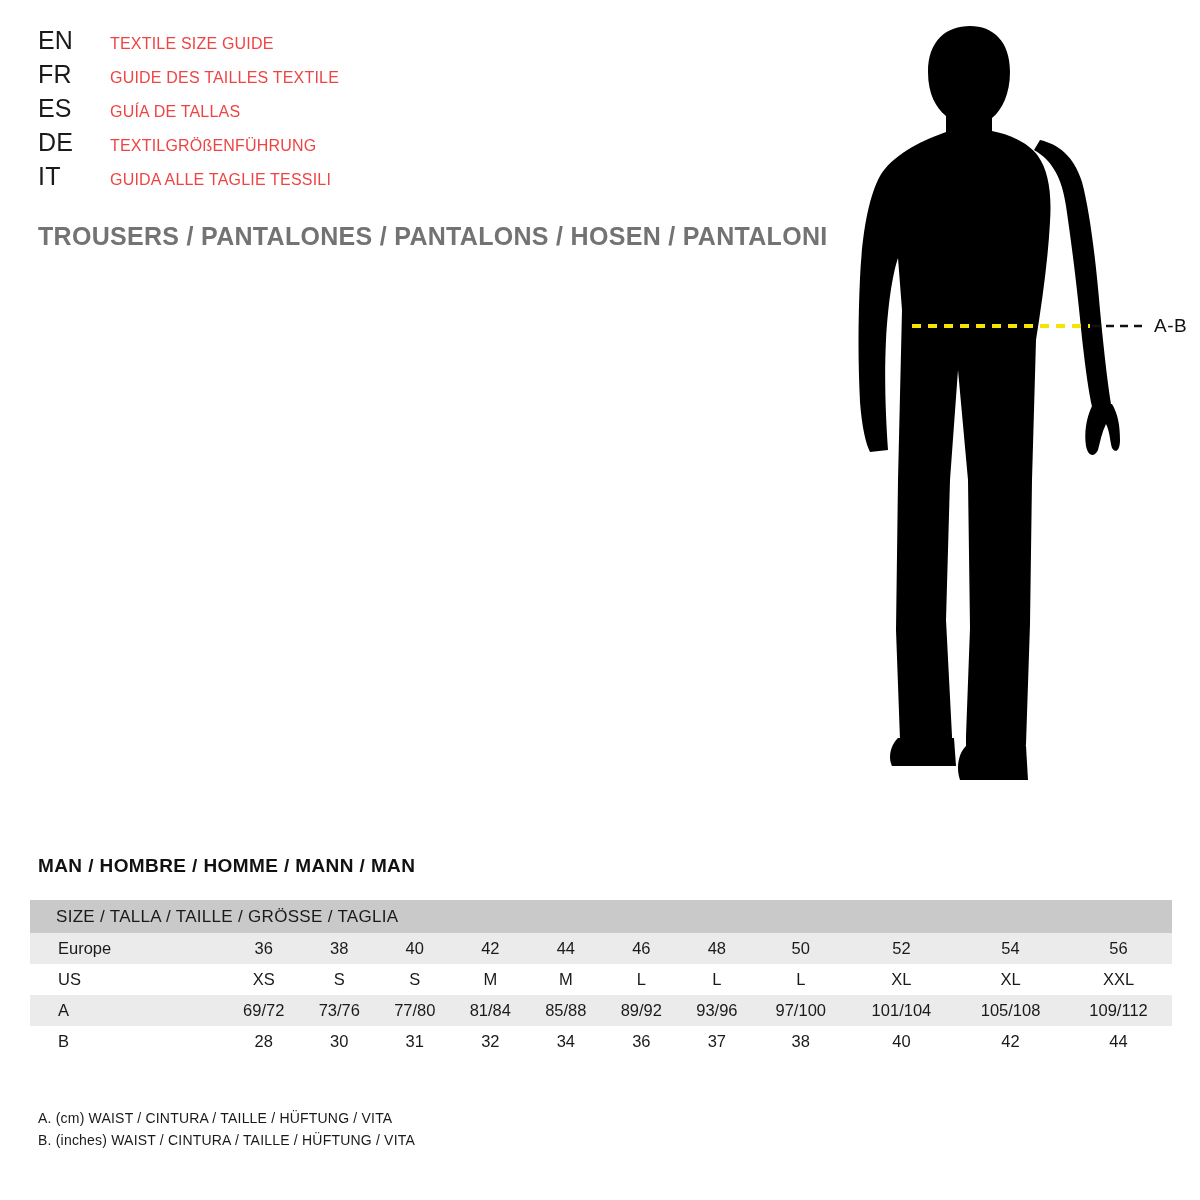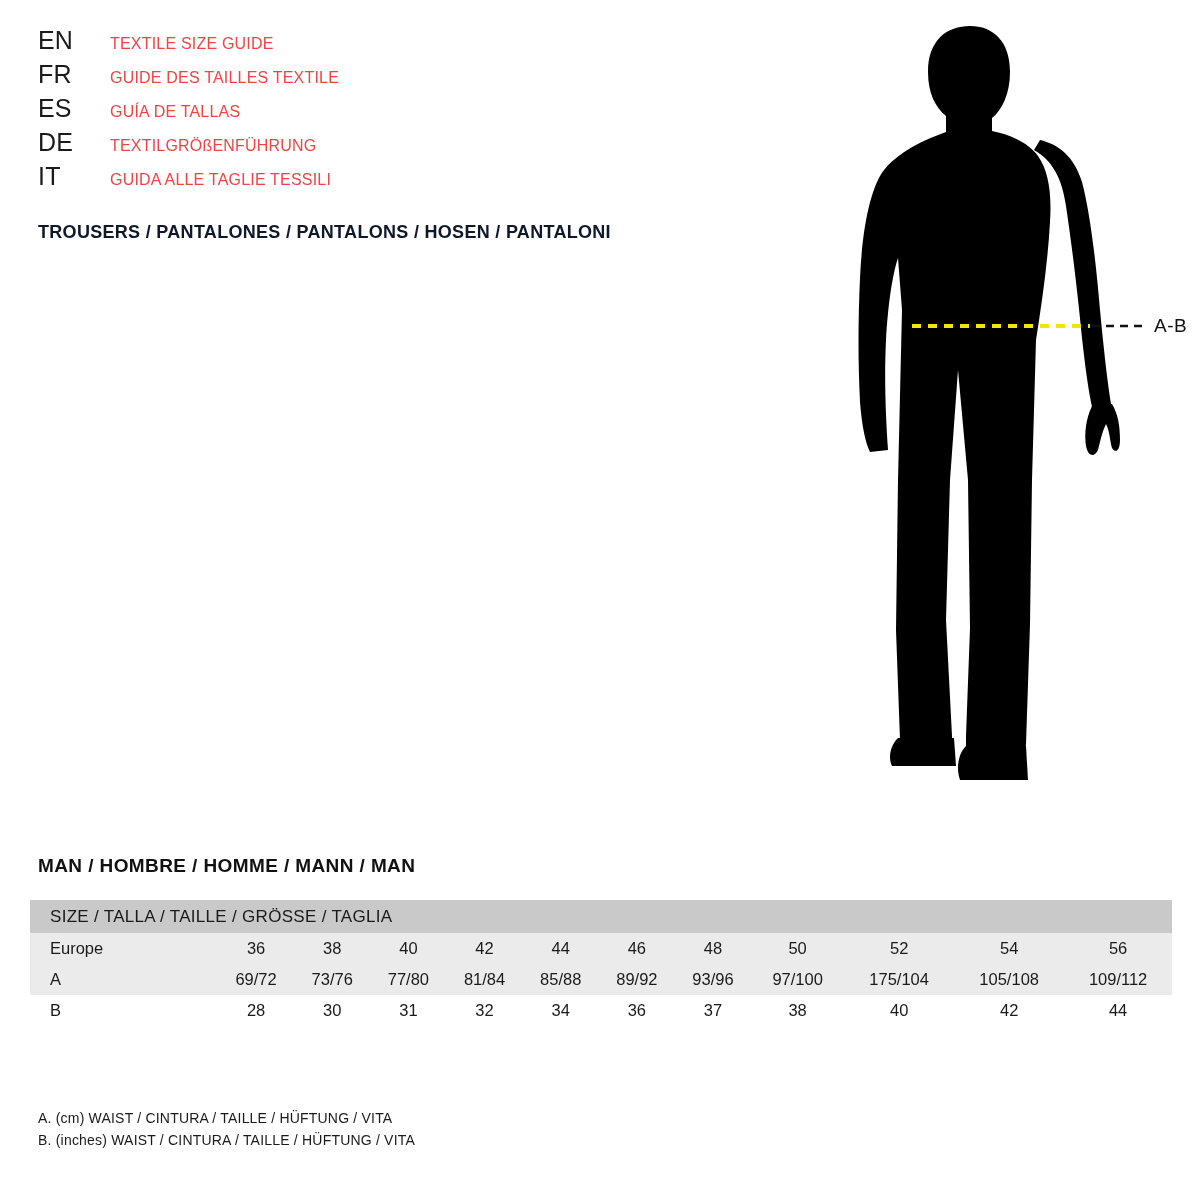--- a/index.html
+++ b/index.html
@@ -38,24 +38,24 @@
   }
   .lang-text {
     font-size: 16px;
     letter-spacing: 0.2px;
     color: #ef4444;
   }
   .garment-line {
     position: absolute;
     left: 38px;
     top: 222px;
-    font-size: 18px;
+    font-size: 25px;
     font-weight: bold;
     letter-spacing: 0.3px;
-    color: #0f172a;
+    color: #737373;
     white-space: nowrap;
   }
 
   
   .figure-wrap {
     position: absolute;
     left: 810px;
     top: 10px;
     width: 380px;
     height: 790px;
@@ -106,28 +106,28 @@
     height: 33px;
   }
   .size-table tr.shade td {
     background: #ebebeb;
   }
   .size-table tr.plain td {
     background: #ffffff;
   }
   .size-table td.rowlabel {
     text-align: left;
-    padding-left: 20px;
+    padding-left: 28px;
     width: 168px;
   }
   .size-table td.val {
     text-align: center;
   }
   .head td.rowlabel {
-    padding-left: 20px;
+    padding-left: 26px;
   }
 
   .footnotes {
     position: absolute;
     left: 38px;
     top: 1108px;
     font-size: 14px;
     line-height: 1.55;
     color: #1a1a1a;
     letter-spacing: 0.2px;
@@ -229,31 +229,45 @@
       <td class="val">40</td>
       <td class="val">42</td>
       <td class="val">44</td>
       <td class="val">46</td>
       <td class="val">48</td>
       <td class="val">50</td>
       <td class="val">52</td>
       <td class="val">54</td>
       <td class="val">56</td>
     </tr>
+    <tr class="plain">
+      <td class="rowlabel">US</td>
+      <td class="val">XS</td>
+      <td class="val">S</td>
+      <td class="val">S</td>
+      <td class="val">M</td>
+      <td class="val">M</td>
+      <td class="val">L</td>
+      <td class="val">L</td>
+      <td class="val">L</td>
+      <td class="val">XL</td>
+      <td class="val">XL</td>
+      <td class="val">XXL</td>
+    </tr>
     <tr class="shade">
       <td class="rowlabel">A</td>
       <td class="val">69/72</td>
       <td class="val">73/76</td>
       <td class="val">77/80</td>
       <td class="val">81/84</td>
       <td class="val">85/88</td>
       <td class="val">89/92</td>
       <td class="val">93/96</td>
       <td class="val">97/100</td>
-      <td class="val">175/104</td>
+      <td class="val">101/104</td>
       <td class="val">105/108</td>
       <td class="val">109/112</td>
     </tr>
     <tr class="plain">
       <td class="rowlabel">B</td>
       <td class="val">28</td>
       <td class="val">30</td>
       <td class="val">31</td>
       <td class="val">32</td>
       <td class="val">34</td>

